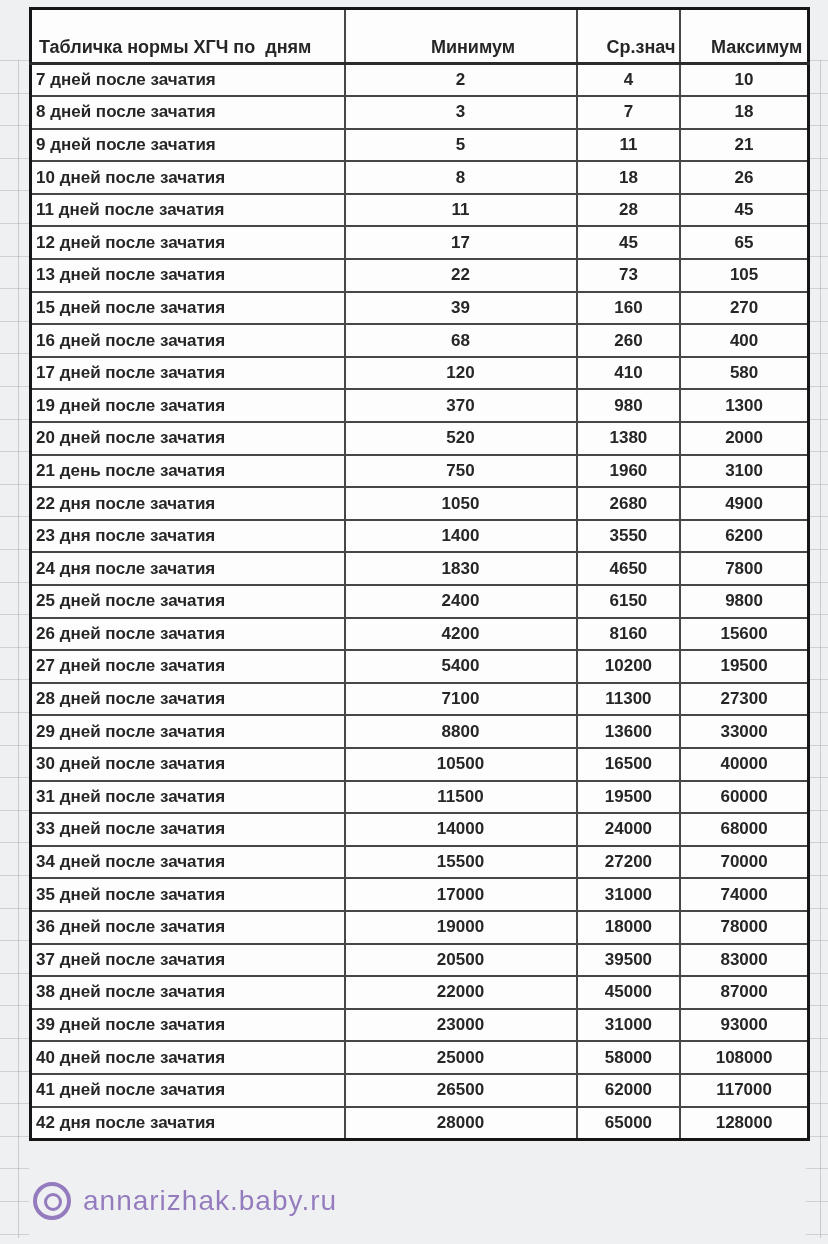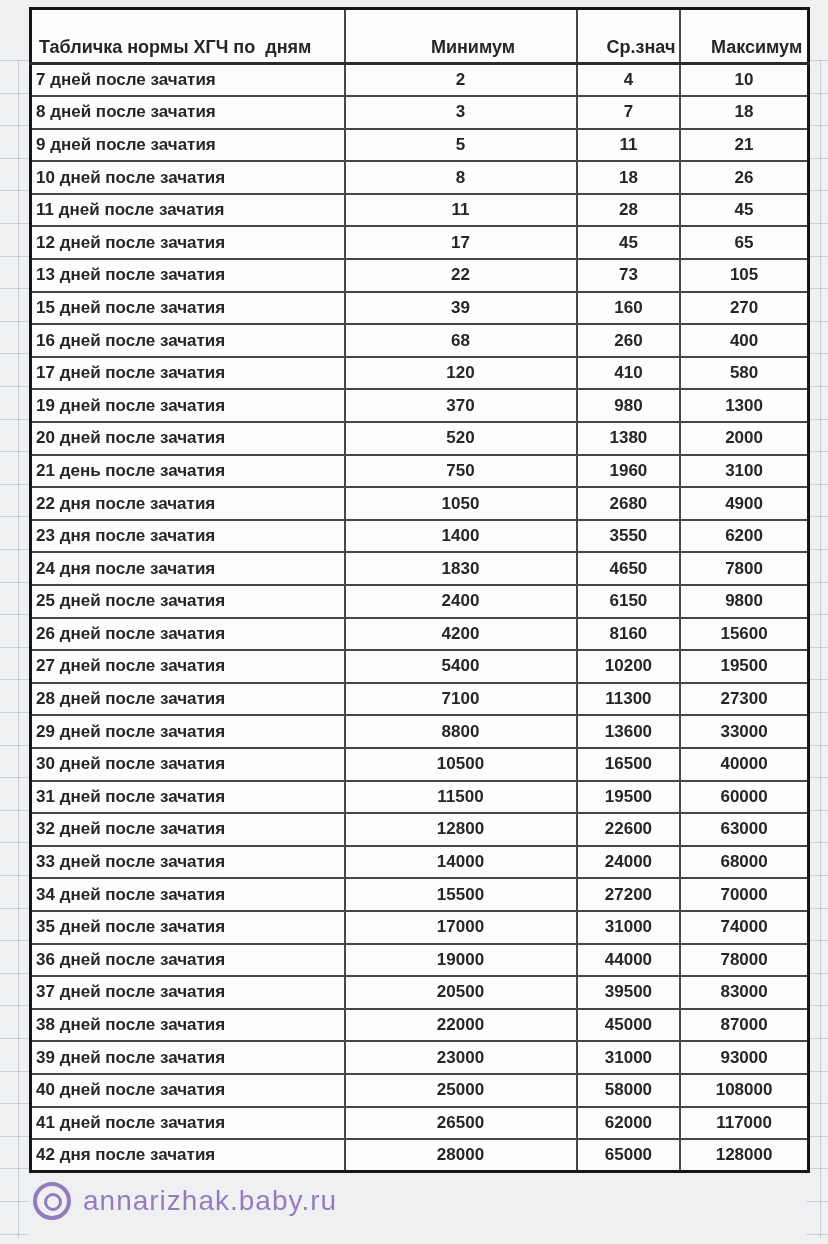--- a/index.html
+++ b/index.html
@@ -282,47 +282,41 @@
           <td class="num-cell">16500</td>
           <td class="num-cell">40000</td>
         </tr>
         <tr>
           <td class="label-cell">31 дней после зачатия</td>
           <td class="num-cell">11500</td>
           <td class="num-cell">19500</td>
           <td class="num-cell">60000</td>
         </tr>
         <tr>
-          <td class="label-cell">32 дней после зачатия</td>
-          <td class="num-cell">12800</td>
-          <td class="num-cell">22600</td>
-          <td class="num-cell">63000</td>
-        </tr>
-        <tr>
           <td class="label-cell">33 дней после зачатия</td>
           <td class="num-cell">14000</td>
           <td class="num-cell">24000</td>
           <td class="num-cell">68000</td>
         </tr>
         <tr>
           <td class="label-cell">34 дней после зачатия</td>
           <td class="num-cell">15500</td>
           <td class="num-cell">27200</td>
           <td class="num-cell">70000</td>
         </tr>
         <tr>
           <td class="label-cell">35 дней после зачатия</td>
           <td class="num-cell">17000</td>
           <td class="num-cell">31000</td>
           <td class="num-cell">74000</td>
         </tr>
         <tr>
           <td class="label-cell">36 дней после зачатия</td>
           <td class="num-cell">19000</td>
-          <td class="num-cell">44000</td>
+          <td class="num-cell">18000</td>
           <td class="num-cell">78000</td>
         </tr>
         <tr>
           <td class="label-cell">37 дней после зачатия</td>
           <td class="num-cell">20500</td>
           <td class="num-cell">39500</td>
           <td class="num-cell">83000</td>
         </tr>
         <tr>
           <td class="label-cell">38 дней после зачатия</td>

